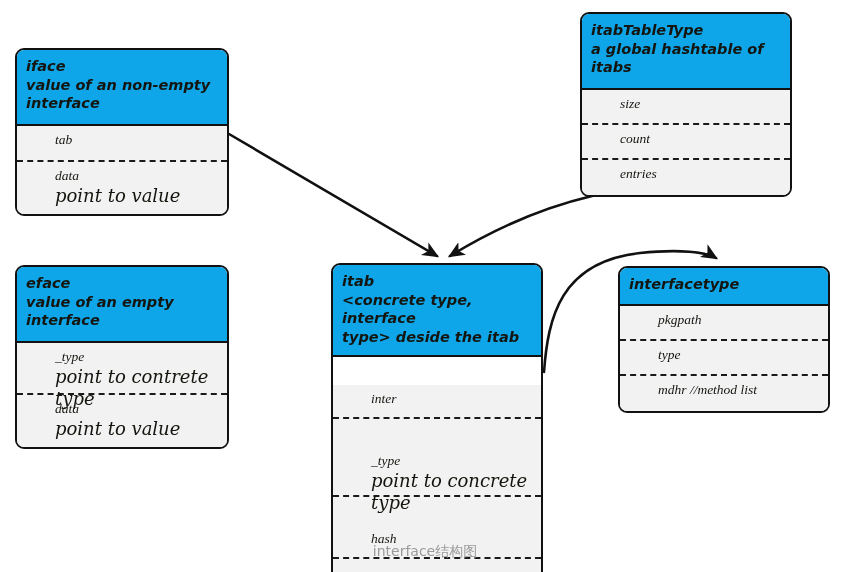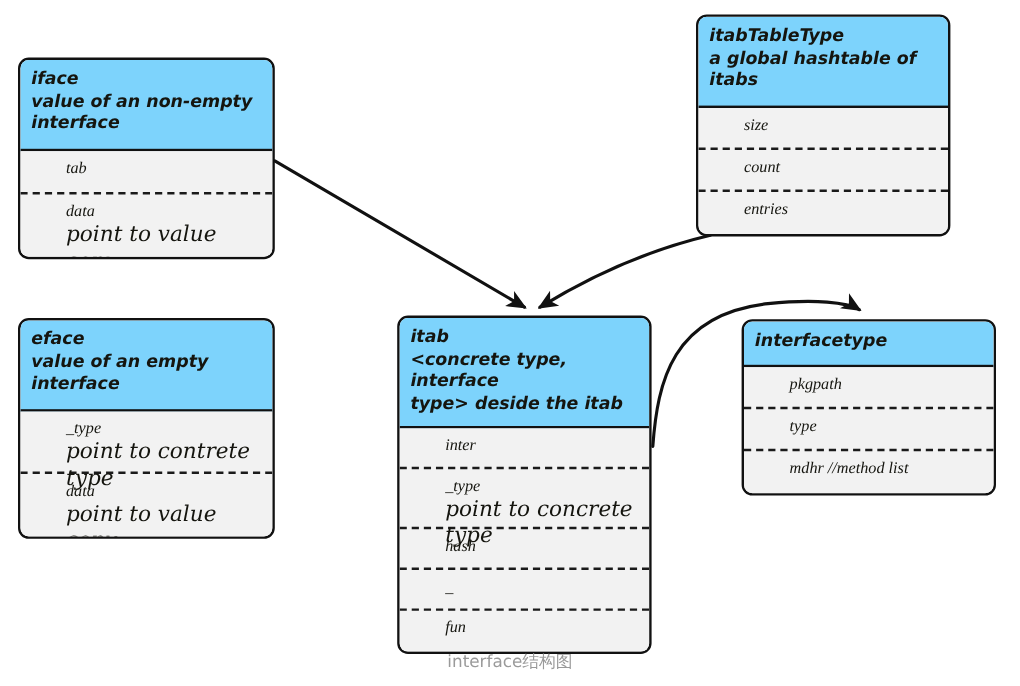--- a/index.html
+++ b/index.html
@@ -34,21 +34,21 @@
     position: absolute;
     box-sizing: border-box;
     border: 2.5px solid #111111;
     border-radius: 9px;
     background: #ffffff;
     overflow: hidden;
   }
   .box-header {
     box-sizing: border-box;
     padding: 7px 9px 8px 9px;
-    background: #7dd3fc;
+    background: #0ea5e9;
     border-bottom: 2.5px solid #111111;
   }
   .box-title {
     font-family: "DejaVu Sans", sans-serif;
     font-weight: bold;
     font-style: italic;
     font-size: 14.5px;
     line-height: 1.28;
     color: #15150f;
     white-space: pre-line;
@@ -92,21 +92,21 @@
   #box-itabtabletype .box-header { height: 76px; }
   #box-eface .box-header         { height: 76px; }
   #box-itab .box-header          { height: 92px; }
   #box-interfacetype .box-header { height: 38px; }
 
   
   #box-iface .row            { height: 36px; }
   #box-iface .row.tall       { height: 52px; }
   #box-itabtabletype .row    { height: 35px; }
   #box-eface .row.tall       { height: 52px; }
-  #box-itab .row             { height: 34px; }
+  #box-itab .row             { height: 34px; margin-top: 28px; }
   #box-itab .row.tall        { height: 50px; }
   #box-interfacetype .row    { height: 35px; }
 
   
   #caption {
     position: absolute;
     left: 0;
     top: 543px;
     width: 850px;
     text-align: center;

